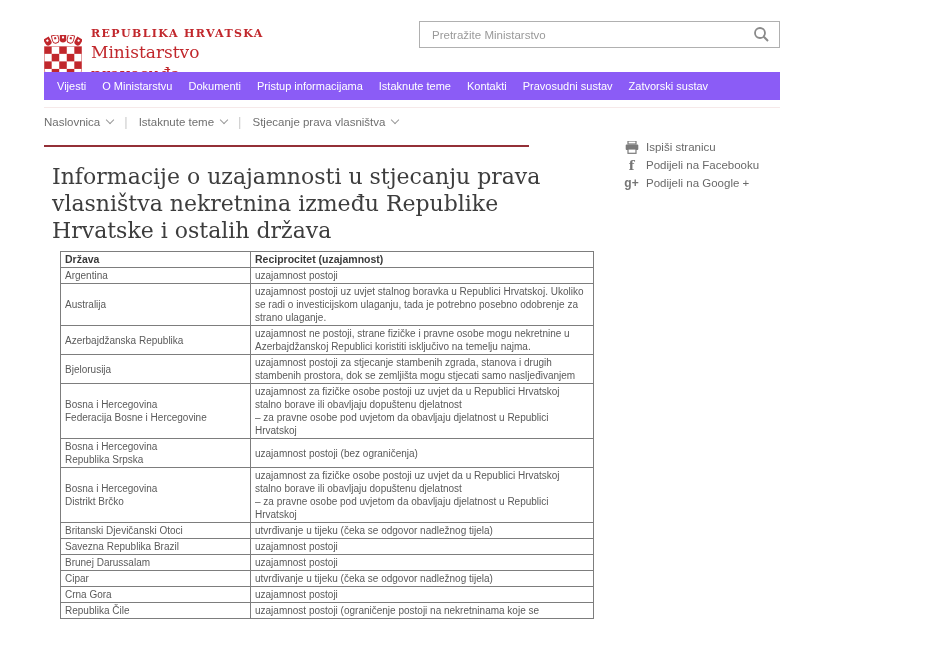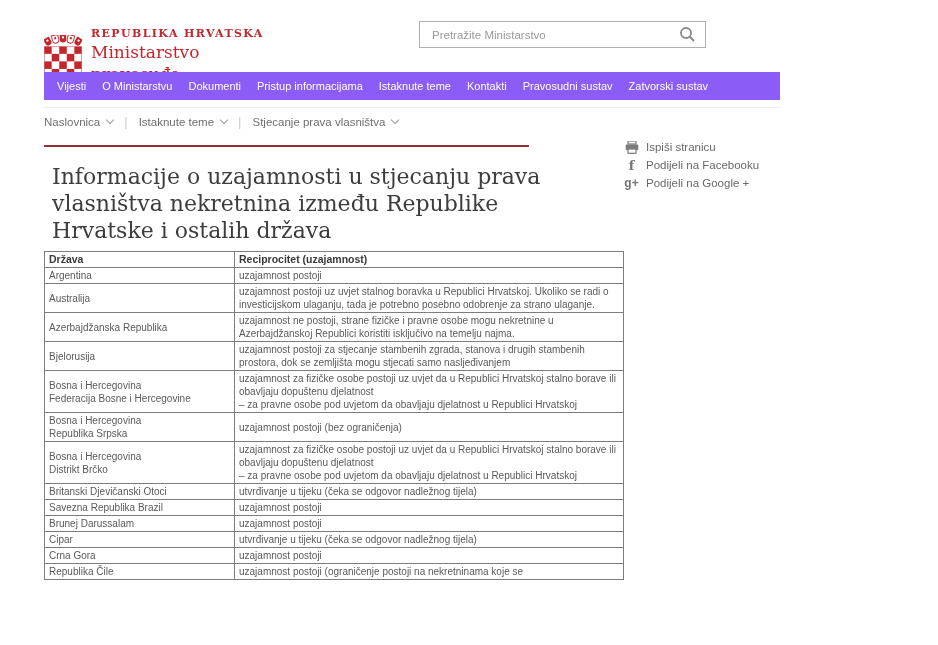--- a/index.html
+++ b/index.html
@@ -14,21 +14,21 @@
   .logo-text{margin-left:9px;padding-top:2px;}
   .logo-republic{
     display:block;font-family:"DejaVu Serif","Liberation Serif",serif;
     font-size:11px;font-weight:bold;letter-spacing:1.4px;color:#c1272c;
   }
   .logo-ministry{
     display:block;font-family:"DejaVu Serif","Liberation Serif",serif;
     font-size:17px;line-height:19px;color:#c1272c;margin-top:3px;
   }
   .search-box{
-    position:absolute;left:419px;top:21px;width:287px;height:27px;
+    position:absolute;left:419px;top:21px;width:361px;height:27px;
     border:1px solid #b0b0b0;box-sizing:border-box;background:#fff;
     display:flex;align-items:center;gap:44px;
   }
   .search-box input{
     flex:1;border:none;outline:none;background:transparent;
     font-family:inherit;font-size:11.5px;color:#6d6d6d;padding:0 8px 0 12px;
   }
   .search-box input::placeholder{color:#9a9a9a;}
   .search-btn{flex:0 0 auto;margin-right:9px;background:none;border:none;padding:0;cursor:pointer;line-height:0;}
   
@@ -60,21 +60,21 @@
   .share-label{font-size:11.5px;color:#696969;margin-left:6px;white-space:nowrap;}
   .fb-glyph{font-family:"DejaVu Serif",serif;font-weight:bold;font-size:13px;color:#757575;line-height:1;}
   .gp-glyph{font-weight:bold;font-size:12px;color:#757575;line-height:1;letter-spacing:0;}
   
   .page-title{
     position:absolute;left:44px;top:155px;width:502px;margin:8px;
     font-family:"DejaVu Serif","Liberation Serif",serif;font-weight:400;
     font-size:22px;line-height:27px;color:#3d3d3d;
   }
   .recip-table{
-    position:absolute;left:44px;top:251px;width:580px;
+    position:absolute;left:60px;top:251px;width:534px;
     border-collapse:collapse;table-layout:fixed;
     font-size:10px;line-height:13px;color:#5a5a5a;
   }
   .recip-table th,.recip-table td{
     border:1px solid #7d7d7d;padding:1px 4px;vertical-align:middle;
     white-space:pre-line;word-wrap:break-word;
   }
   .recip-table th{text-align:left;font-size:10.5px;color:#3a3a3a;}
   .col-country{width:181px;}
 </style>

